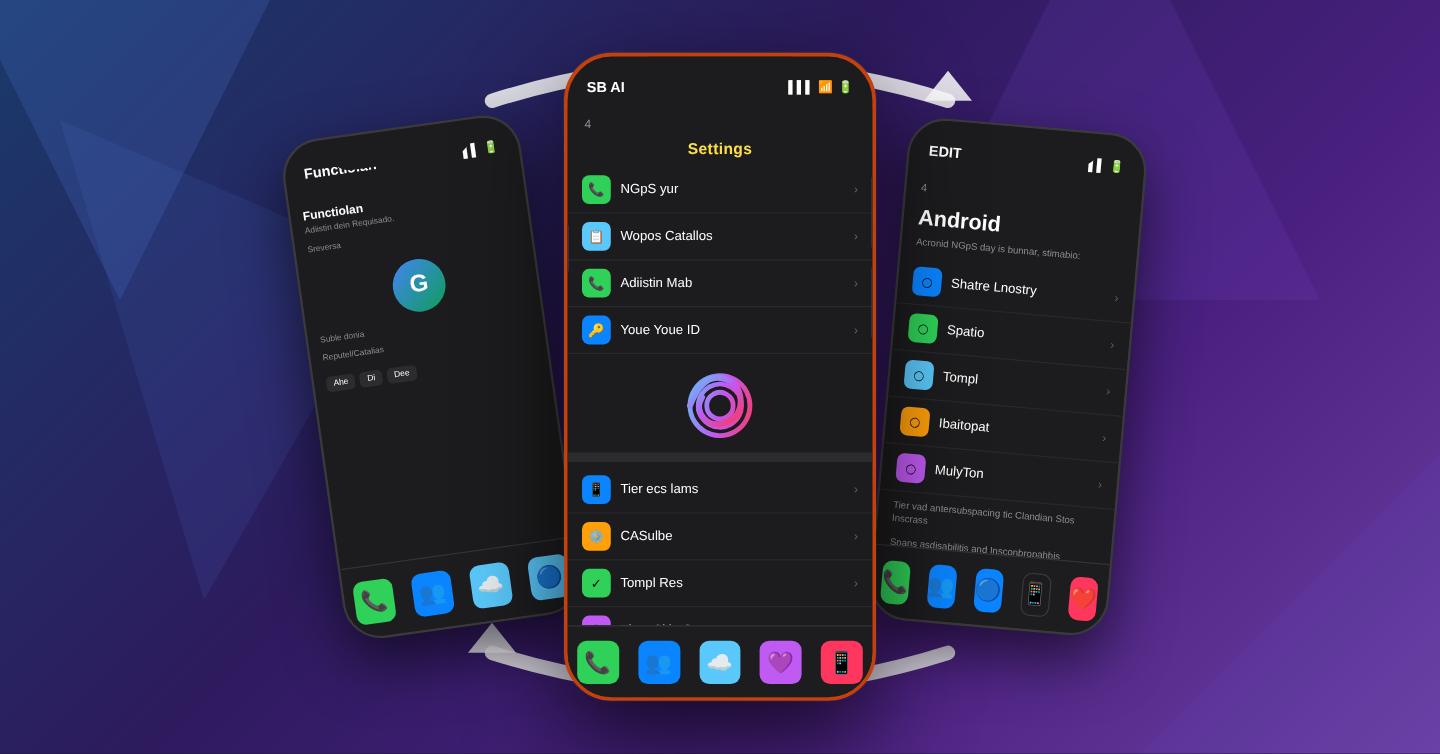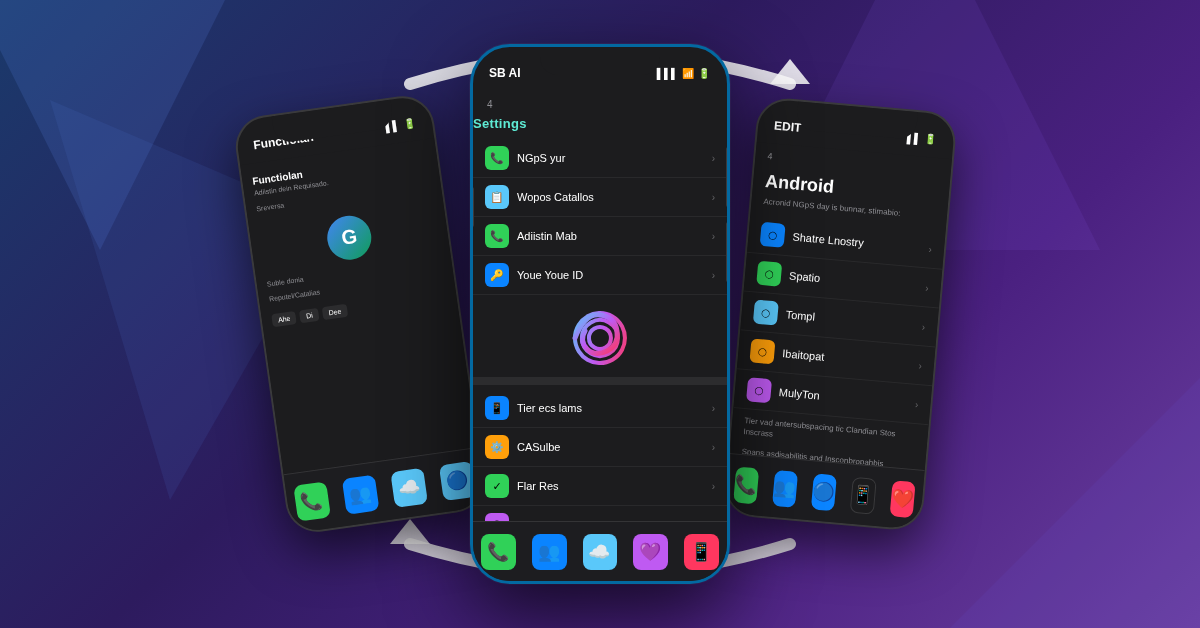--- a/index.html
+++ b/index.html
@@ -139,21 +139,21 @@
 
     
     .phone-center {
       width: 260px;
       height: 540px;
       top: 50%;
       left: 50%;
       transform: translate(-50%, -50%);
       z-index: 15;
       border-radius: 40px;
-      border: 3px solid #0369a1;
+      border: 3px solid #c2410c;
       box-shadow: 0 30px 80px rgba(0,0,0,0.7), 0 0 0 1px rgba(255,255,255,0.05);
     }
 
     
     .phone-left {
       width: 200px;
       height: 420px;
       top: 50%;
       left: 50%;
       transform: translate(-340px, -50%) rotate(-8deg);
@@ -175,22 +175,22 @@
     }
 
     .phone-screen {
       flex: 1;
       background: #1c1c1e;
       padding: 8px 0;
       overflow: hidden;
     }
 
     .settings-title {
-      text-align: left;
-      color: #5eead4;
+      text-align: center;
+      color: #fde047;
       font-size: 13px;
       font-weight: 700;
       padding: 4px 0 8px;
       letter-spacing: 0.3px;
     }
 
     .settings-item {
       display: flex;
       align-items: center;
       padding: 7px 12px;
@@ -459,21 +459,21 @@
             <span class="settings-item-text">Tier ecs lams</span>
             <span class="settings-chevron">›</span>
           </div>
           <div class="settings-item">
             <div class="settings-item-icon icon-orange">⚙️</div>
             <span class="settings-item-text">CASulbe</span>
             <span class="settings-chevron">›</span>
           </div>
           <div class="settings-item">
             <div class="settings-item-icon icon-green">✓</div>
-            <span class="settings-item-text">Flar Res</span>
+            <span class="settings-item-text">Tompl Res</span>
             <span class="settings-chevron">›</span>
           </div>
           <div class="settings-item">
             <div class="settings-item-icon icon-purple">◯</div>
             <span class="settings-item-text">Thoy Sltie Oup</span>
             <span class="settings-chevron">›</span>
           </div>
         </div>
       </div>
 

